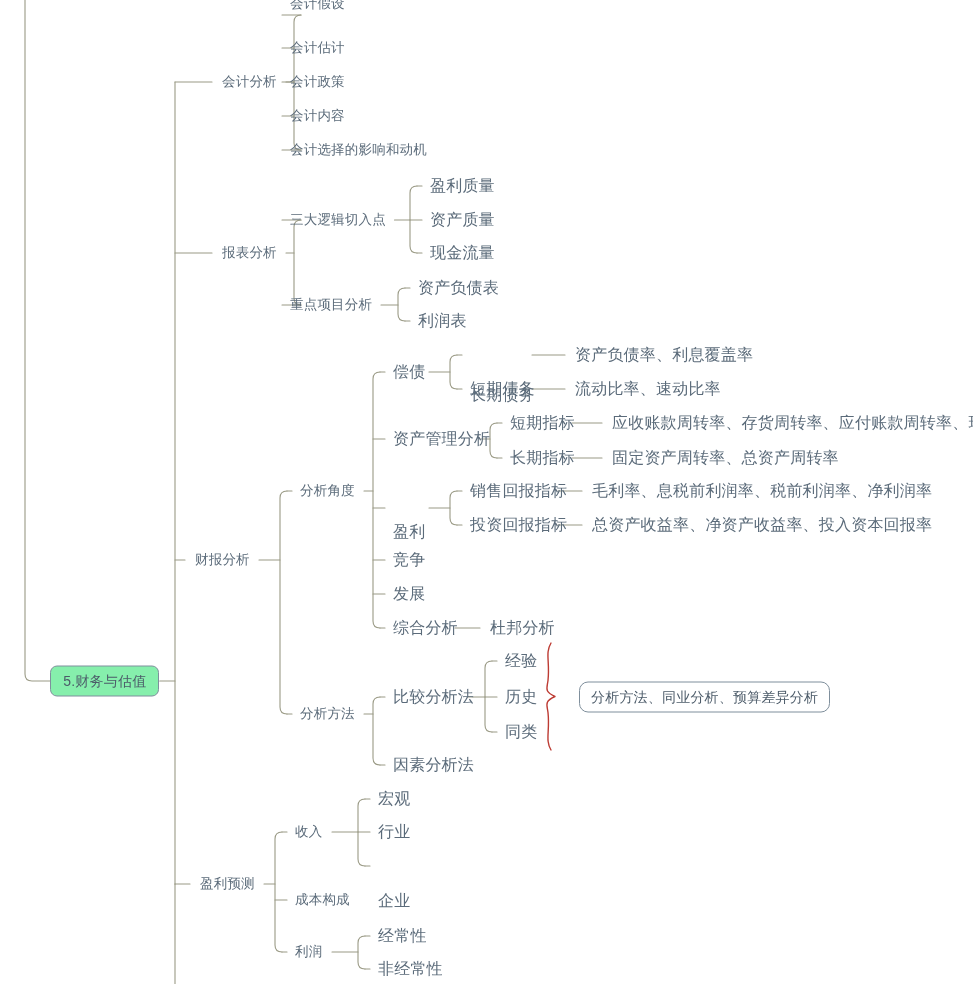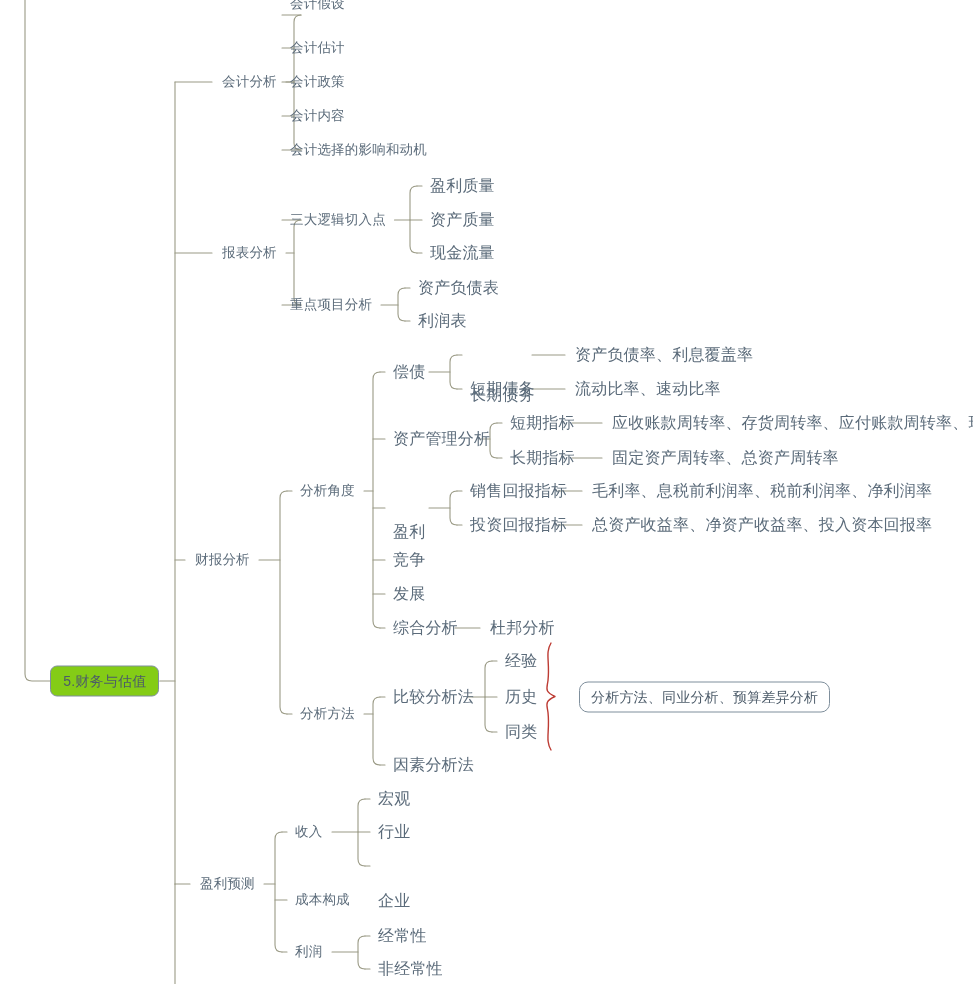--- a/index.html
+++ b/index.html
@@ -16,21 +16,21 @@
     color:#5b6b7a;
     white-space:nowrap;
     transform:translateY(-50%);
     letter-spacing:0.2px;
   }
   .node.root{
     color:#4c5b69;
     font-size:14px;
     border:1.2px solid #7f8f9c;
     border-radius:7px;
-    background:#84cc16;
+    background:#86efac;
     padding:7px 12px 8px 12px;
     transform:translateY(-50%);
   }
   .node.boxed{
     color:#4c5b69;
     font-size:14px;
     border:1.3px solid #7f8f9c;
     border-radius:9px;
     background:#ffffff;
     padding:7px 11px 8px 11px;

